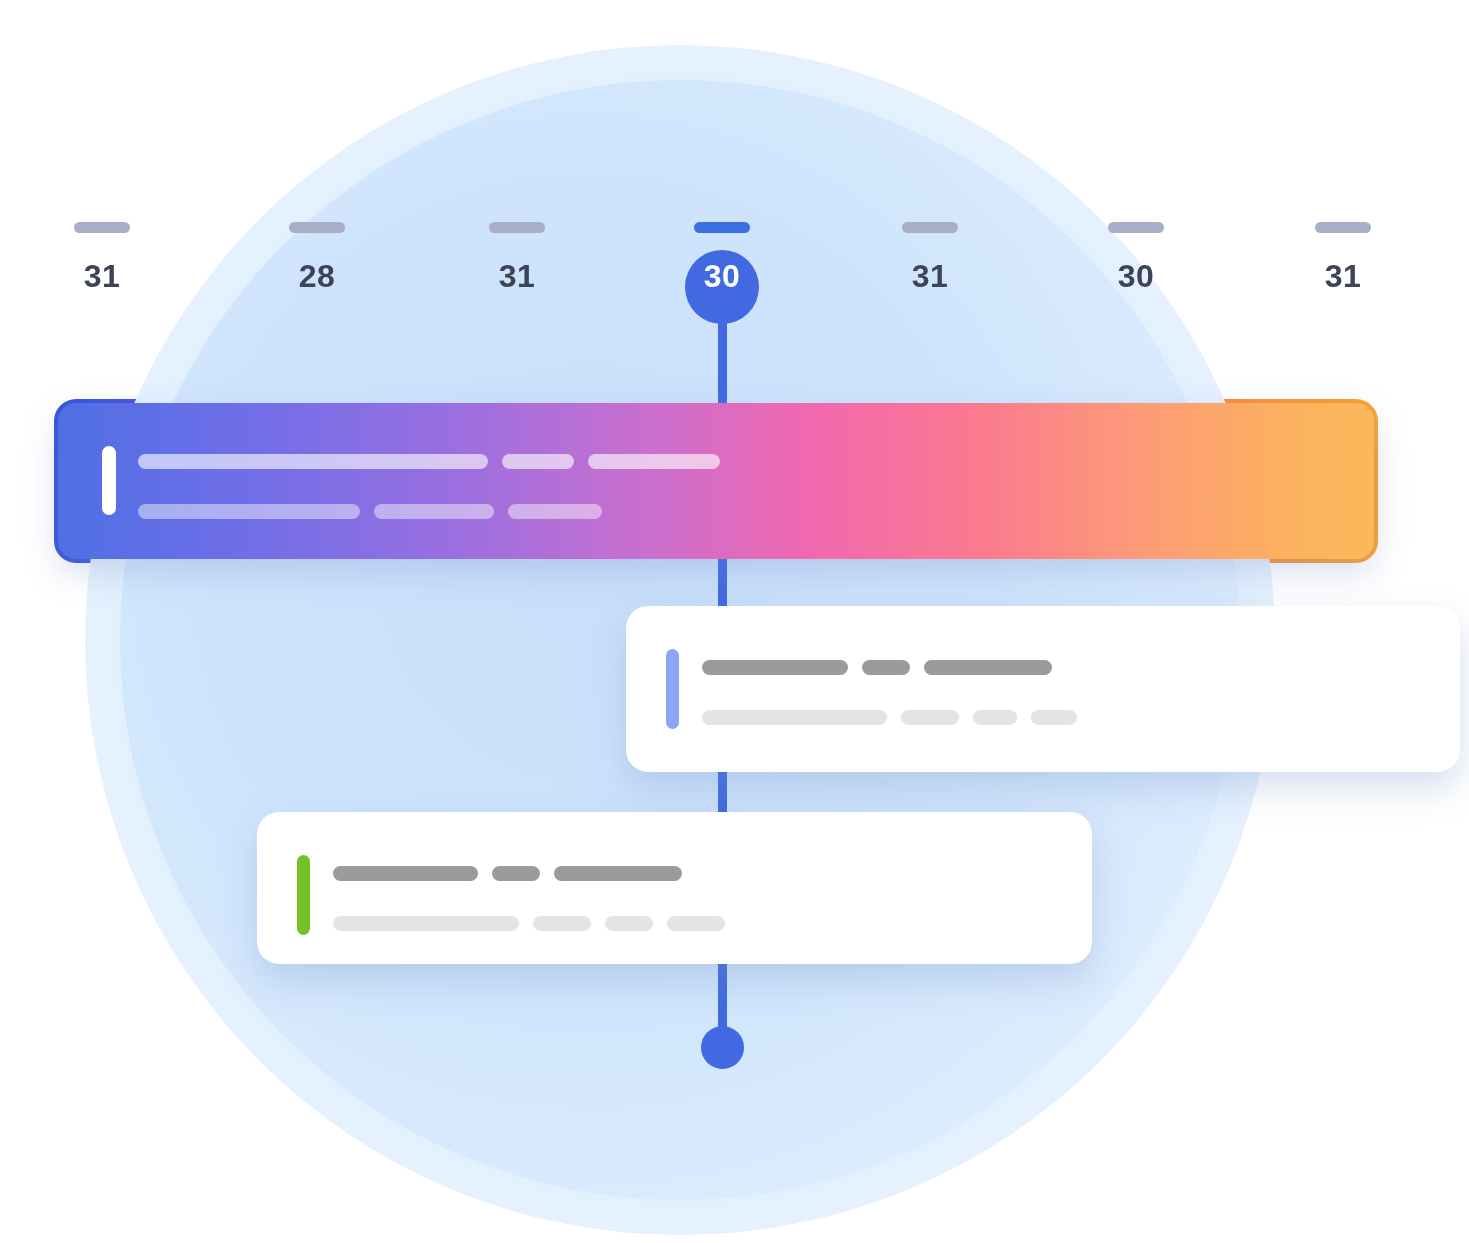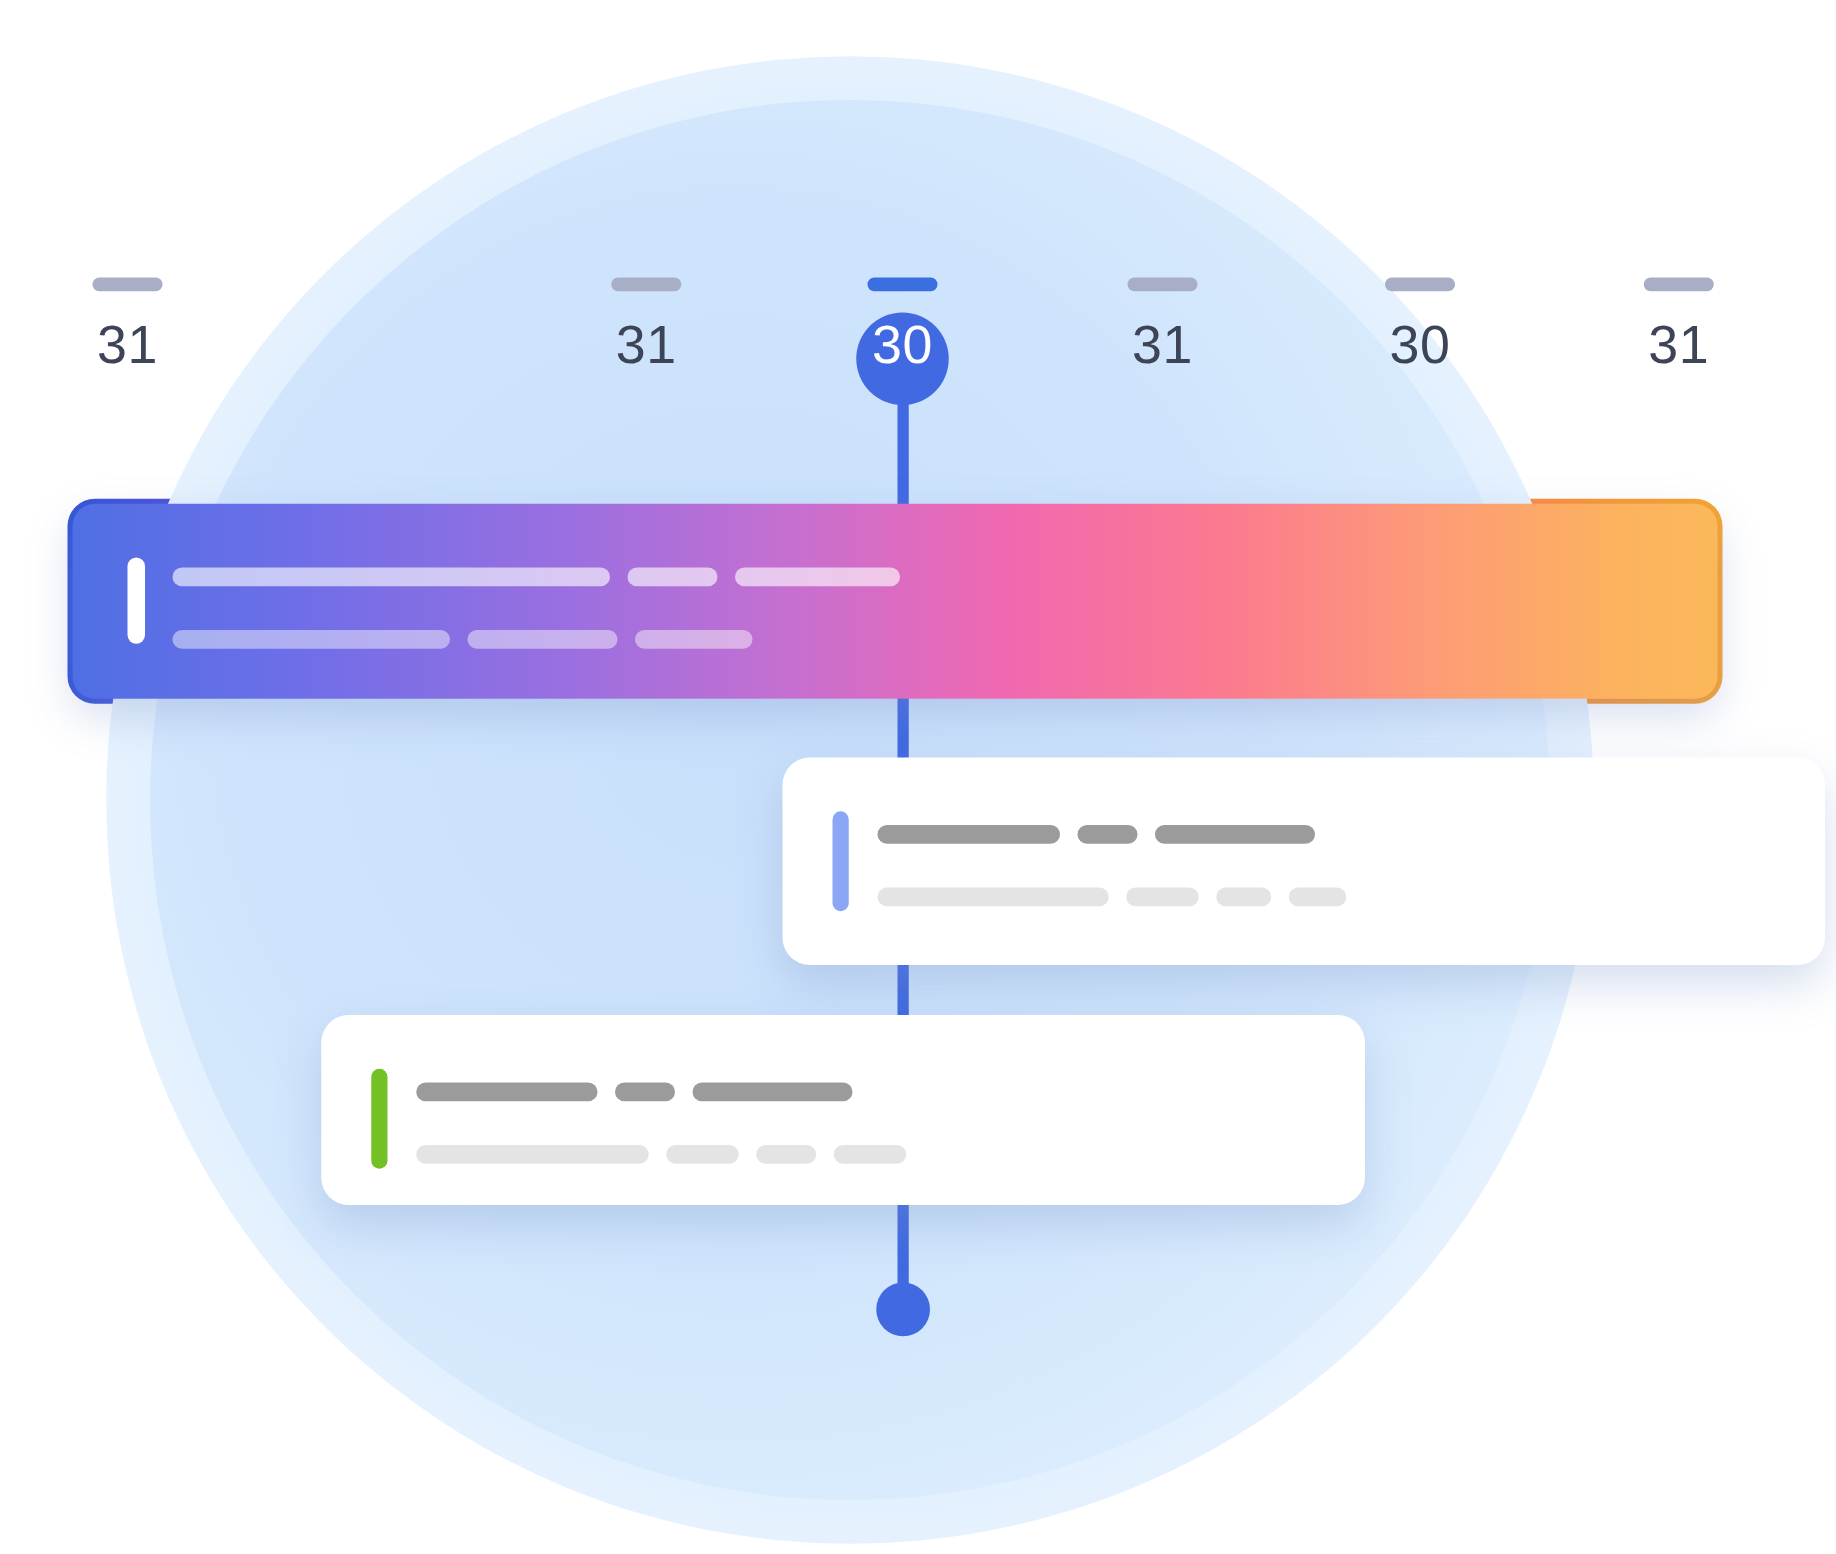--- a/index.html
+++ b/index.html
@@ -77,22 +77,22 @@
     border-radius: 6px;
     background: #a7aec5;
     margin: 222px auto 0 auto;
   }
   .axis-col.is-current .tick {
     background: #3b6ee0;
   }
   .axis-label {
     display: block;
     margin-top: 17px;
-    font-size: 43px;
-    font-weight: 400;
+    font-size: 32px;
+    font-weight: 700;
     color: #3c4456;
     letter-spacing: 0.5px;
     line-height: 52px;
   }
   .axis-col.is-current .axis-label {
     position: relative;
     color: #ffffff;
     z-index: 2;
   }
   .current-bubble {
@@ -234,20 +234,24 @@
 <div id="stage">
 
   <div class="backdrop-circle"></div>
   <div class="backdrop-circle-2"></div>
 
   <div class="axis" id="axis">
       <div class="axis-col" style="left: 37px;">
         <div class="tick"></div>
         <span class="axis-label">31</span>
       </div>
+      <div class="axis-col" style="left: 252px;">
+        <div class="tick"></div>
+        <span class="axis-label">28</span>
+      </div>
       <div class="axis-col" style="left: 452px;">
         <div class="tick"></div>
         <span class="axis-label">31</span>
       </div>
       <div class="axis-col is-current" style="left: 657px;">
         <div class="current-bubble"></div>
         <div class="tick"></div>
         <span class="axis-label">30</span>
       </div>
       <div class="axis-col" style="left: 865px;">

